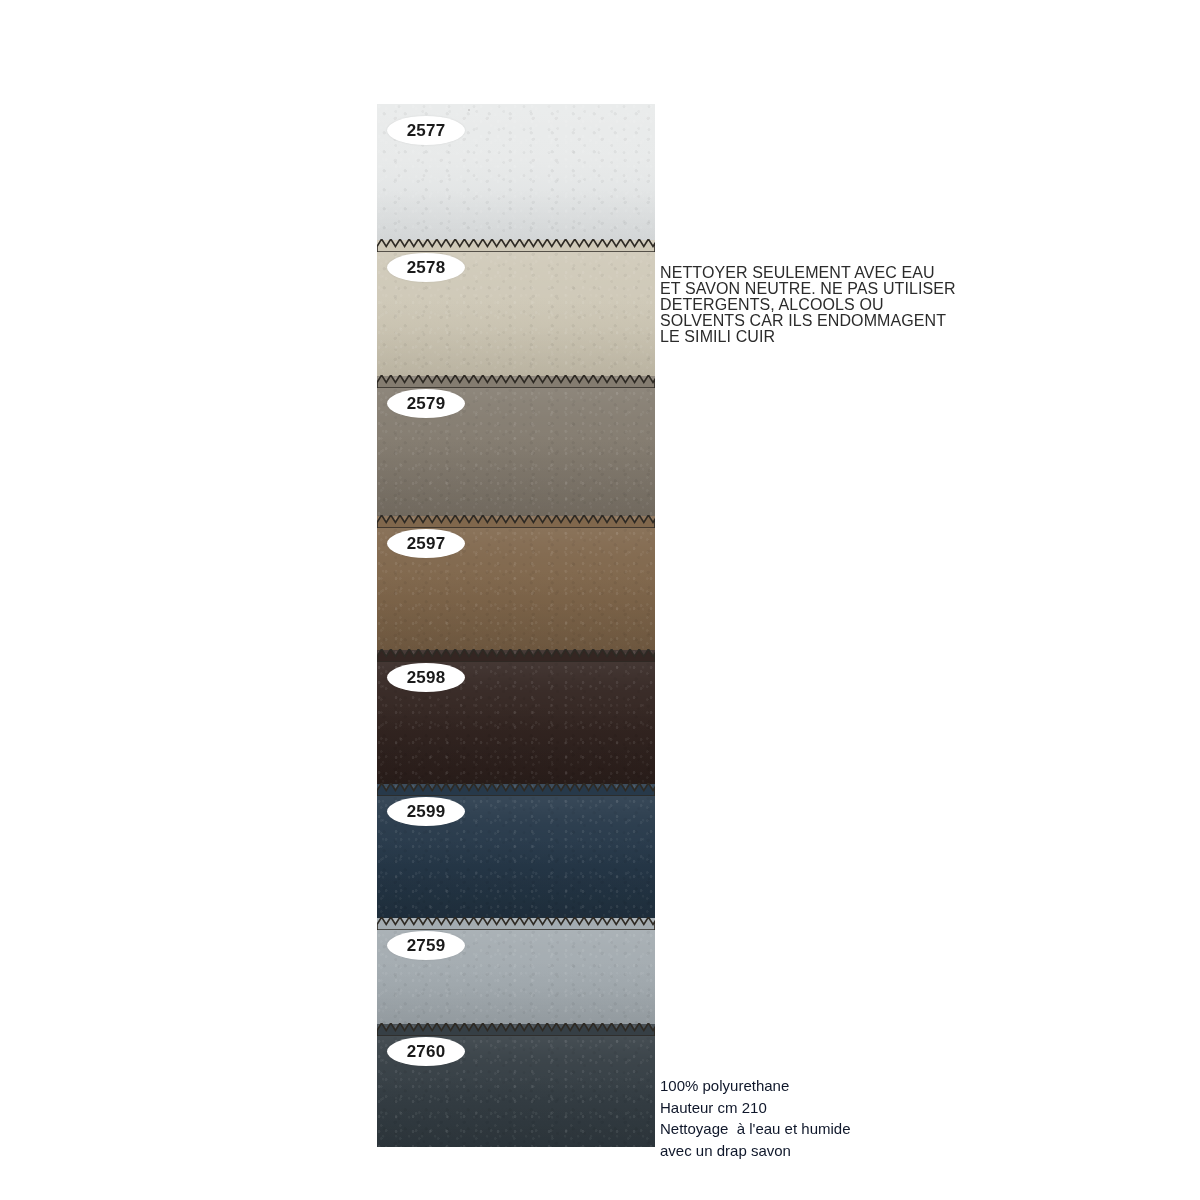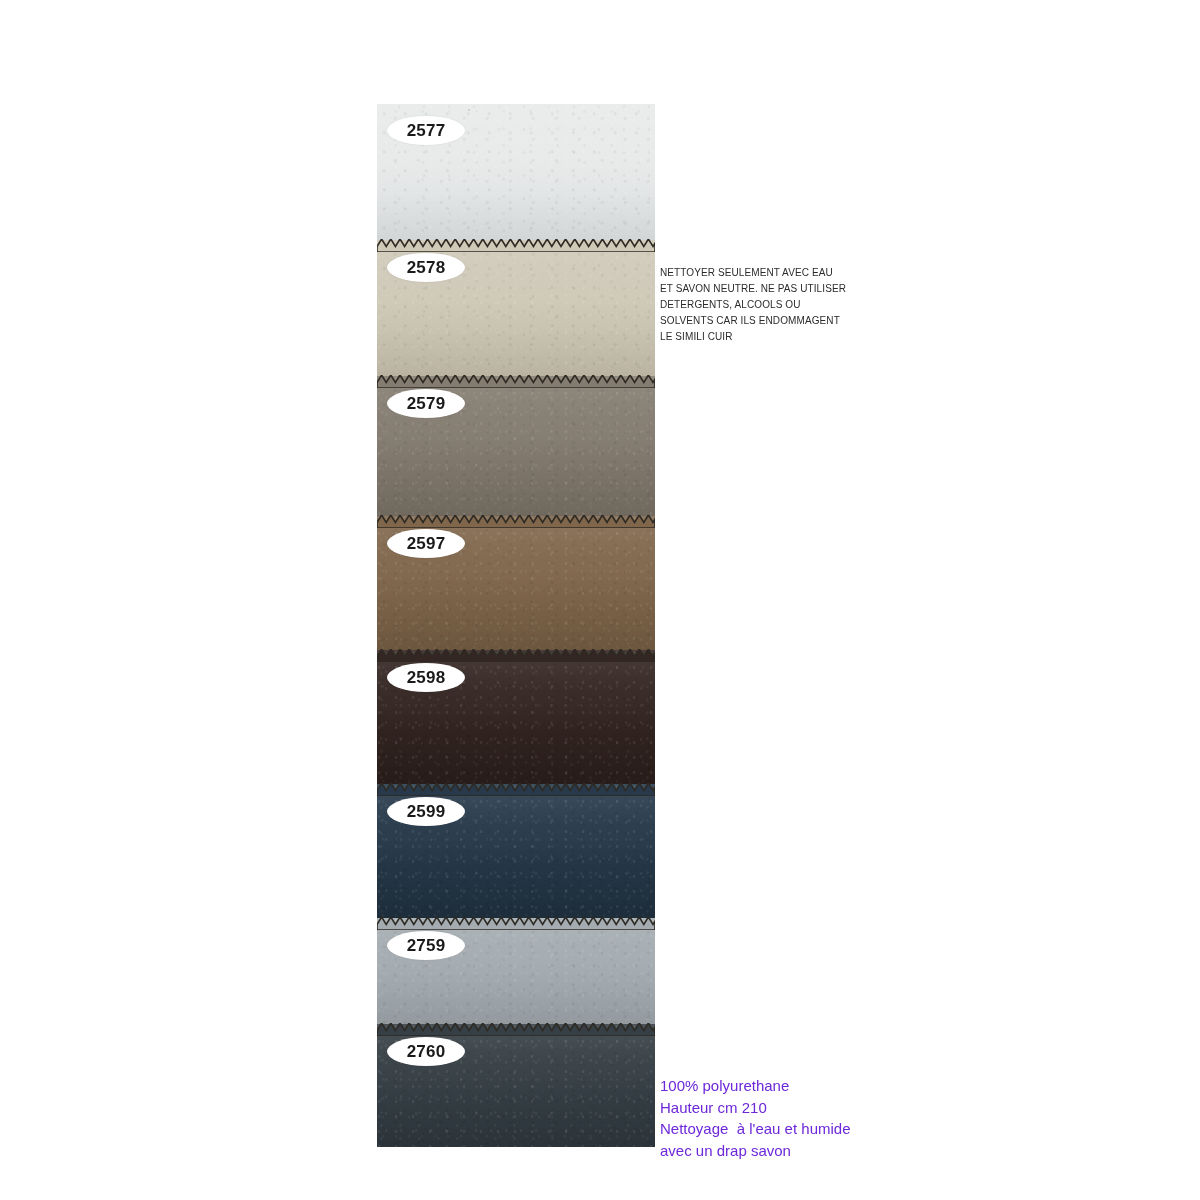--- a/index.html
+++ b/index.html
@@ -115,21 +115,21 @@
     line-height: 1;
   }
 
   
   #care-text {
     position: absolute;
     left: 648px;
     top: 265px;
     width: 210px;
     font-family: "Liberation Sans", sans-serif;
-    font-size: 10px;
+    font-size: 16px;
     line-height: 16.1px;
     color: #2b2b2b;
     letter-spacing: 0.1px;
     text-transform: uppercase;
   }
   #care-text .line { white-space: pre; display: block; }
 
   #spec-text {
     position: absolute;
     left: 648px;
@@ -271,20 +271,20 @@
   <div id="scan-speck"></div>
 
   <div id="care-text" style="color: rgb(43, 43, 43);">
       <span class="line">NETTOYER SEULEMENT AVEC EAU</span>
       <span class="line">ET SAVON NEUTRE. NE PAS UTILISER</span>
       <span class="line">DETERGENTS, ALCOOLS OU</span>
       <span class="line">SOLVENTS CAR ILS ENDOMMAGENT</span>
       <span class="line">LE SIMILI CUIR</span>
     </div>
 
-  <div id="spec-text" style="color: #6d28d9;">
+  <div id="spec-text" style="color: #0f172a;">
       <span class="line">100% polyurethane</span>
       <span class="line">Hauteur cm 210</span>
       <span class="line">Nettoyage  à l'eau et humide</span>
       <span class="line">avec un drap savon</span>
     </div>
 
 </div>
 
 </body></html>

